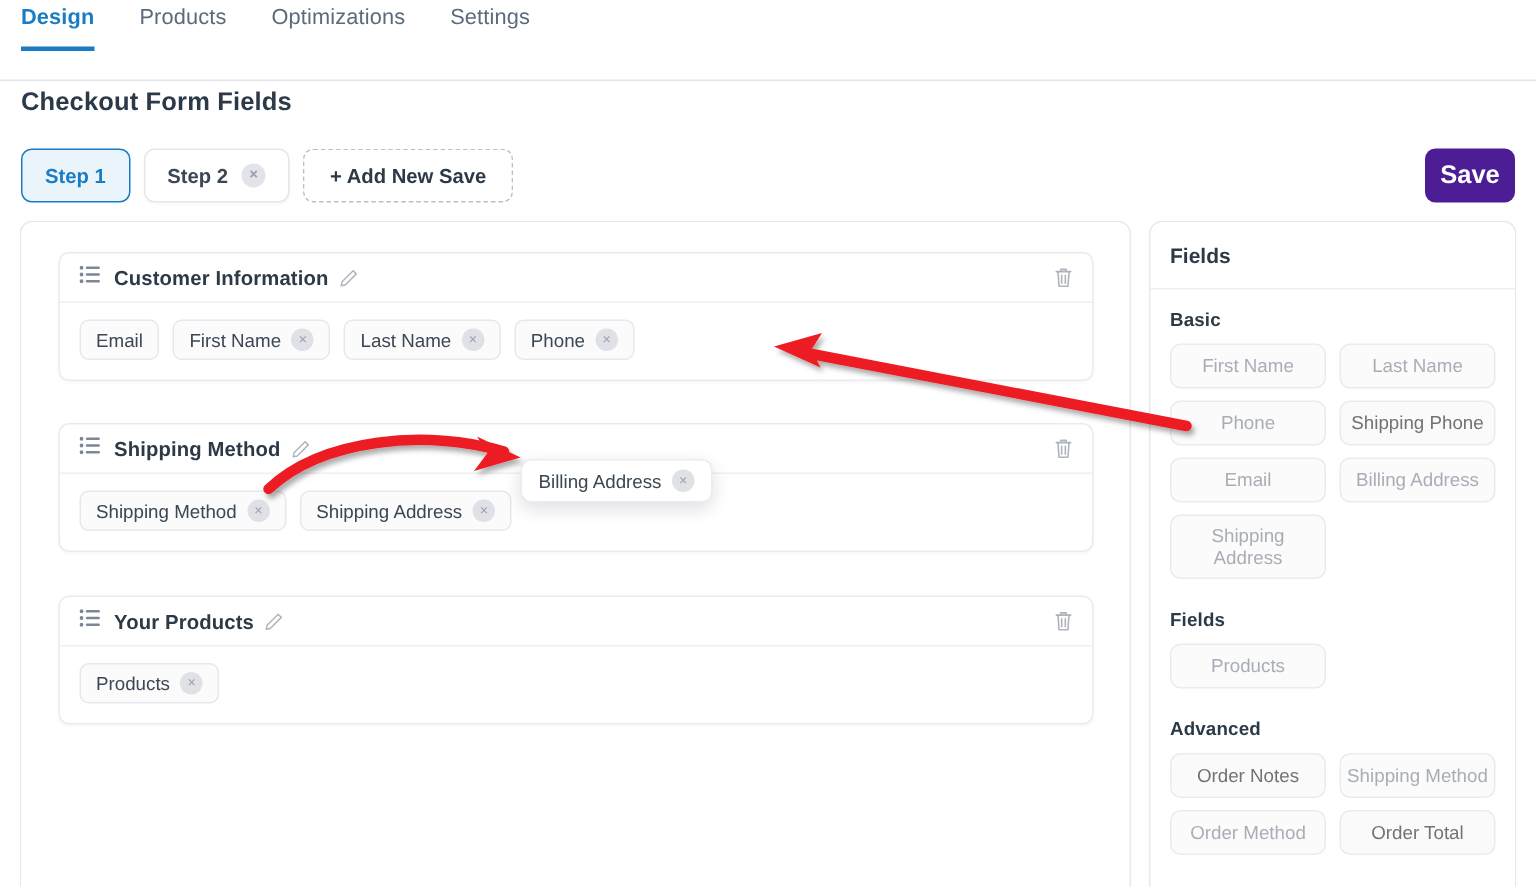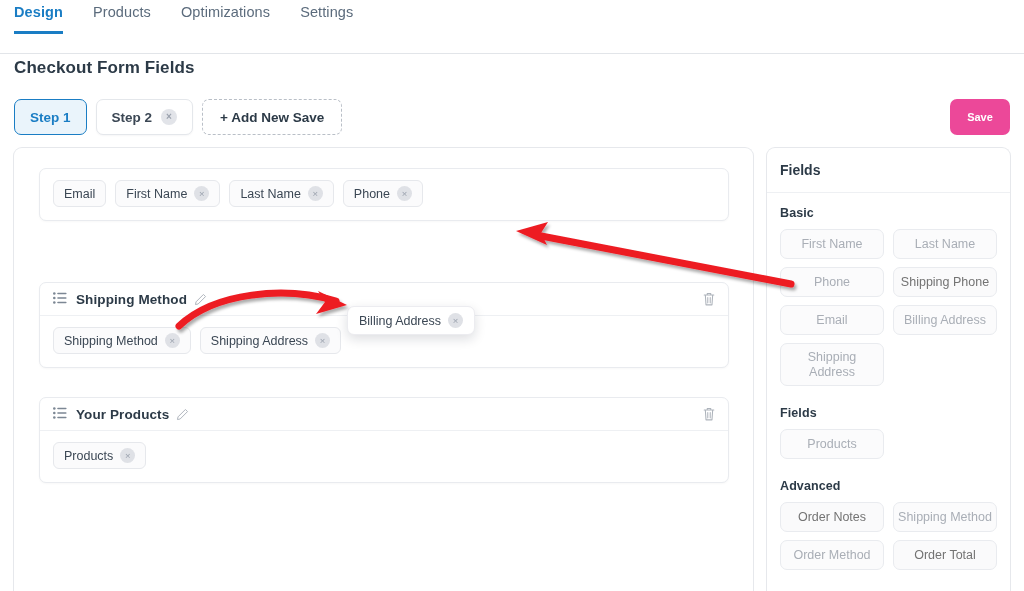--- a/index.html
+++ b/index.html
@@ -45,22 +45,22 @@
     width:16px; height:16px; border-radius:50%; background:#e2e4e9; color:#9aa1ad;
     font-size:10px; display:flex; align-items:center; justify-content:center; line-height:1;
   }
   .step.add {
     border:1.4px dashed #b9bfc7; color:#2c3a47; font-weight:700; font-size:13.5px; padding:0 17px;
   }
 
   
   .save-btn {
     position:absolute; right:14px; top:99px; width:60px; height:36px;
-    background:#ec4899; color:#fff; border:none; border-radius:7px;
-    font-size:11px; font-weight:700; font-family:inherit; cursor:pointer;
+    background:#4c1d95; color:#fff; border:none; border-radius:7px;
+    font-size:17px; font-weight:700; font-family:inherit; cursor:pointer;
   }
 
   
   .builder {
     position:absolute; left:13px; top:147px; width:741px; height:460px;
     border:1px solid #e6e8ec; border-radius:9px; border-bottom:none;
     background:#fff;
   }
 
   .section {
@@ -142,20 +142,43 @@
       <span class="step-x">×</span>
     </div>
     <div class="step add">+ Add New Save</div>
   </div>
 
   <button class="save-btn">Save</button>
 
   <div class="builder">
 
     <div class="section" style="top:20px;">
+      <div class="sec-head">
+        <span>
+          <svg width="14" height="12" viewBox="0 0 14 12" aria-hidden="true">
+            <circle cx="1.3" cy="1.5" r="1.3" fill="#7c8794"></circle>
+              <rect x="4.2" y="0.7" width="9.4" height="1.6" rx=".8" fill="#7c8794"></rect>
+            <circle cx="1.3" cy="6" r="1.3" fill="#7c8794"></circle>
+              <rect x="4.2" y="5.2" width="9.4" height="1.6" rx=".8" fill="#7c8794"></rect>
+            <circle cx="1.3" cy="10.5" r="1.3" fill="#7c8794"></circle>
+              <rect x="4.2" y="9.7" width="9.4" height="1.6" rx=".8" fill="#7c8794"></rect>
+          </svg>
+        </span>
+        <span class="sec-title">Customer Information</span>
+        <span style="margin-left:7px;display:flex;">
+          <svg width="13" height="13" viewBox="0 0 16 16" aria-hidden="true">
+            <path d="M11.6 1.8 14.2 4.4 5.1 13.5 1.8 14.2 2.5 10.9z" fill="none" stroke="#aeb4bc" stroke-width="1.2" stroke-linejoin="round"></path>
+          </svg>
+        </span>
+        <span class="trash">
+          <svg width="14" height="16" viewBox="0 0 16 18" aria-hidden="true">
+            <path d="M2.5 4.5h11M6 4.5V2.8h4v1.7M3.8 4.5l.8 11.2h6.8l.8-11.2M6.6 7.4v6M9.4 7.4v6" fill="none" stroke="#adb3bb" stroke-width="1.2" stroke-linecap="round" stroke-linejoin="round"></path>
+          </svg>
+        </span>
+      </div>
       <div class="sec-body">
         <div class="chip">
           <span>Email</span>
         </div>
         <div class="chip">
           <span>First Name</span>
           <span class="chip-x">×</span>
         </div>
         <div class="chip">
           <span>Last Name</span>

